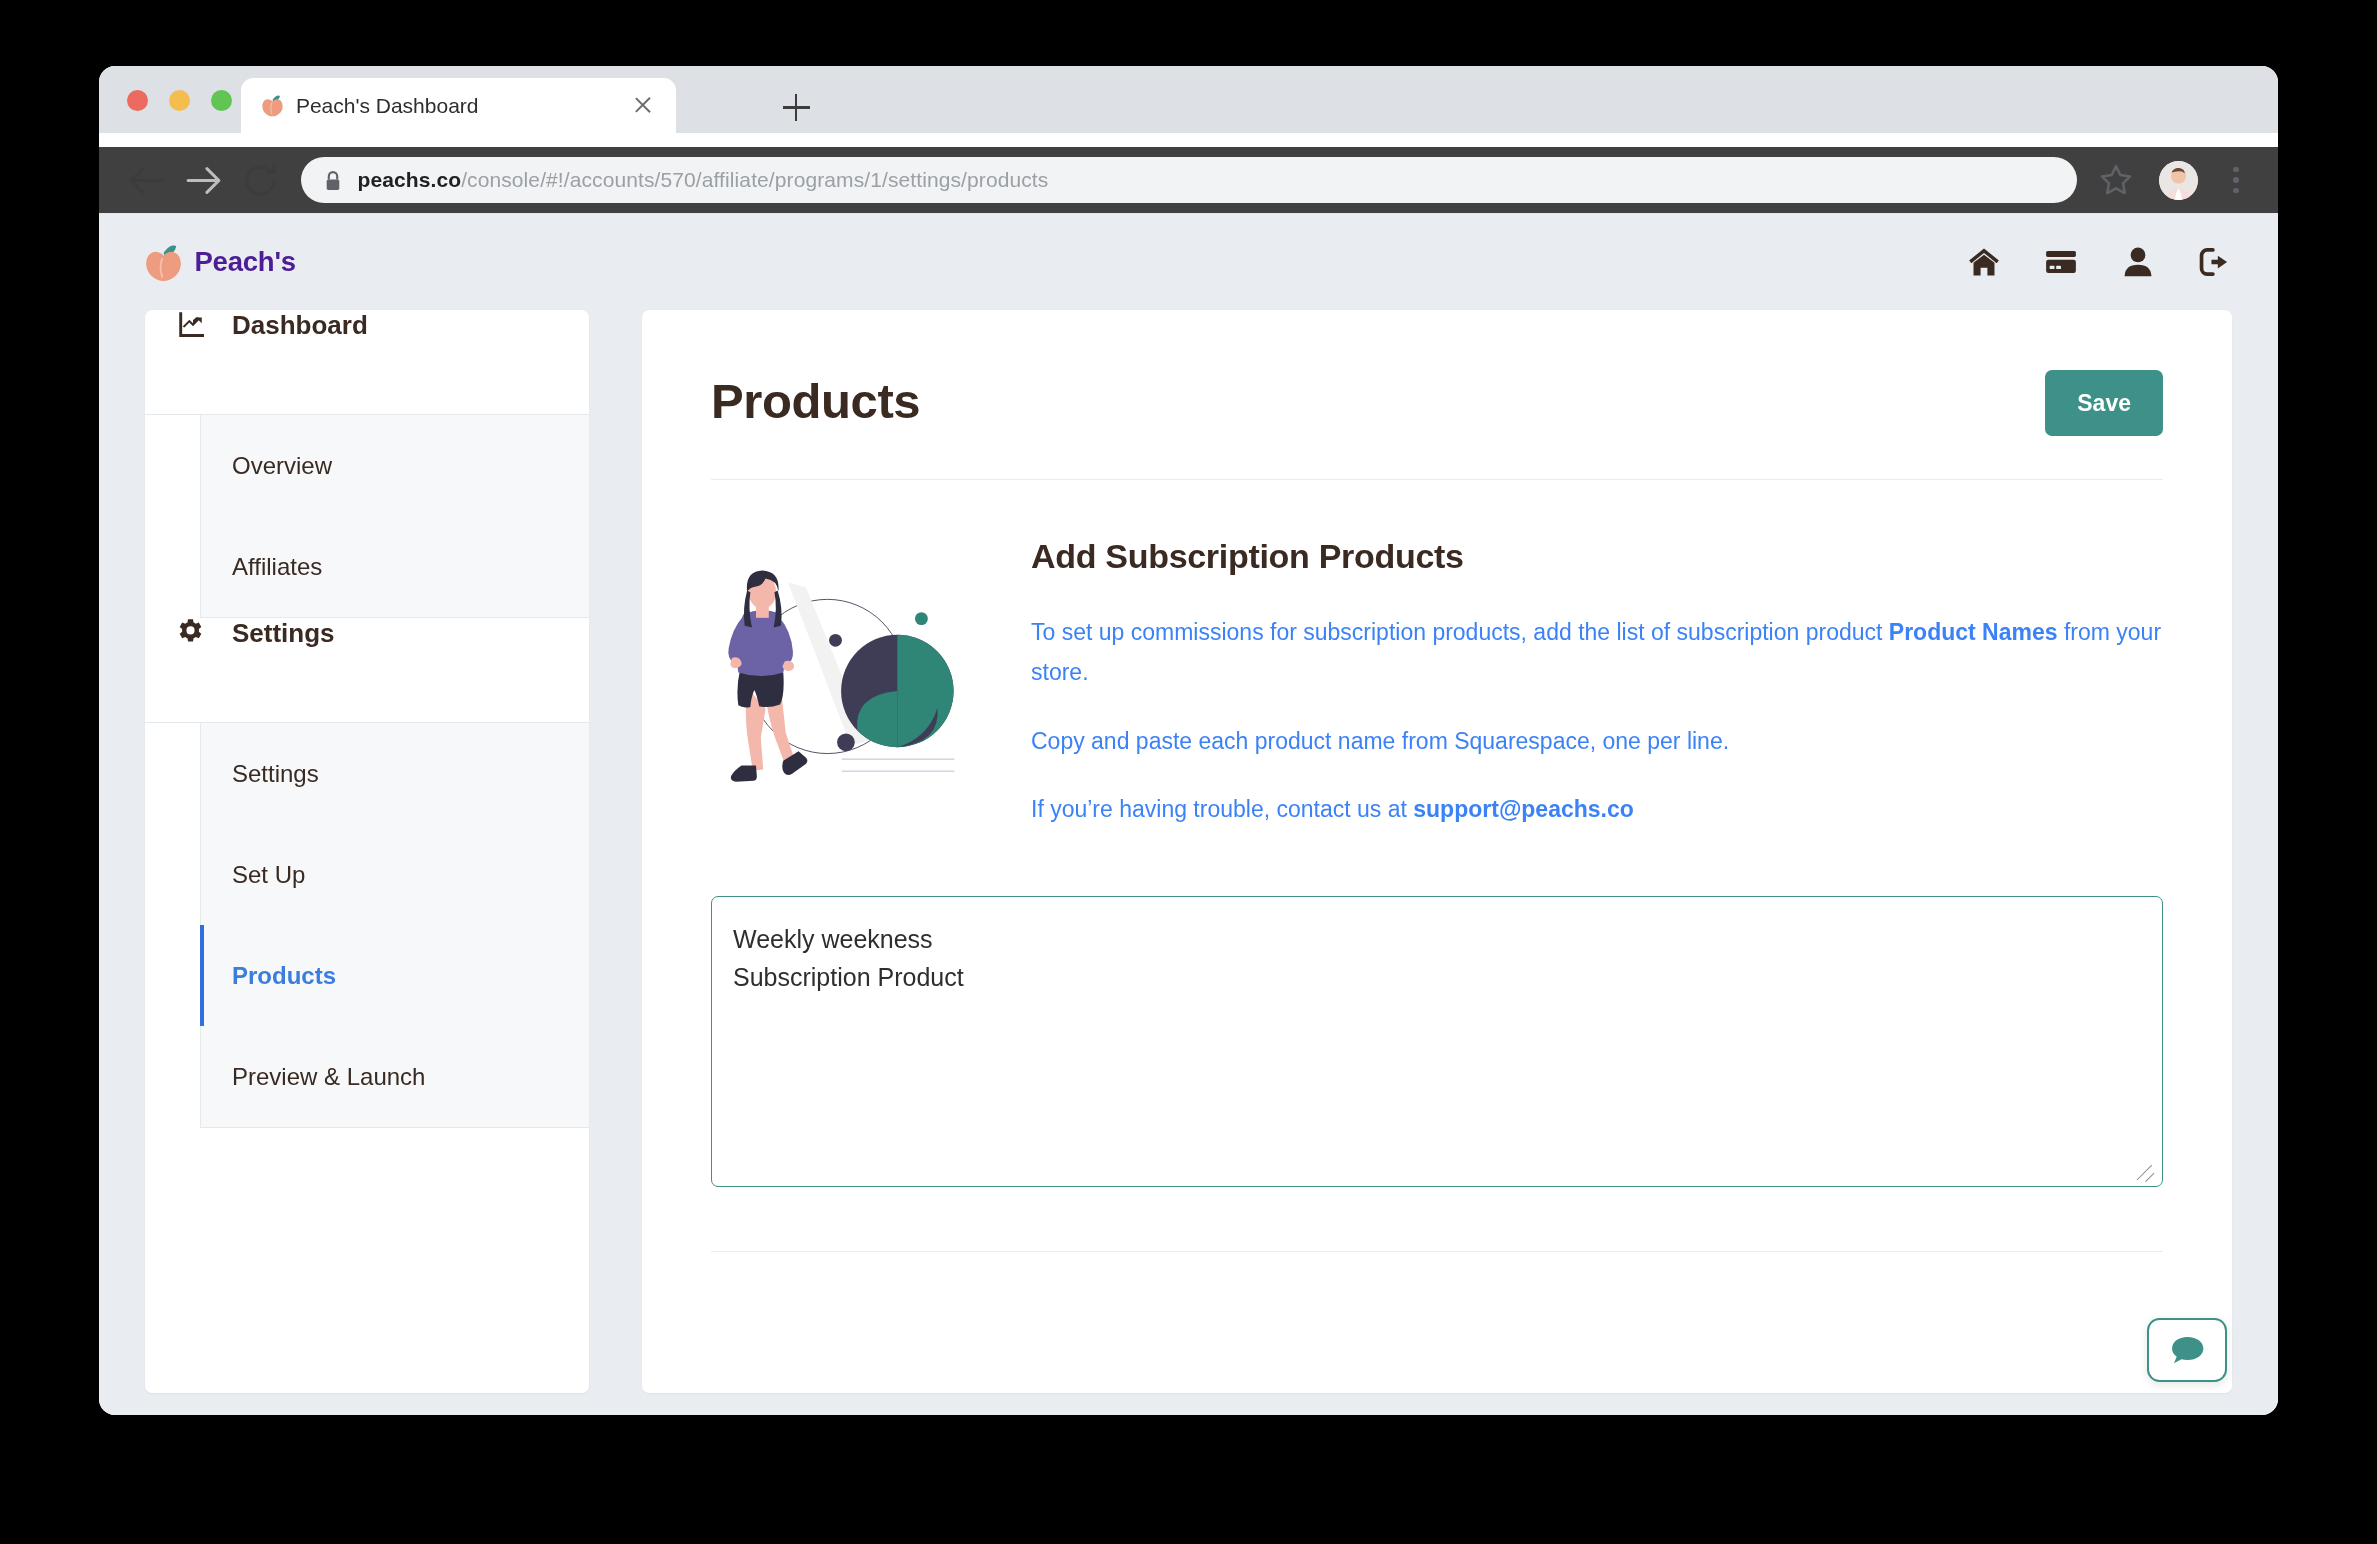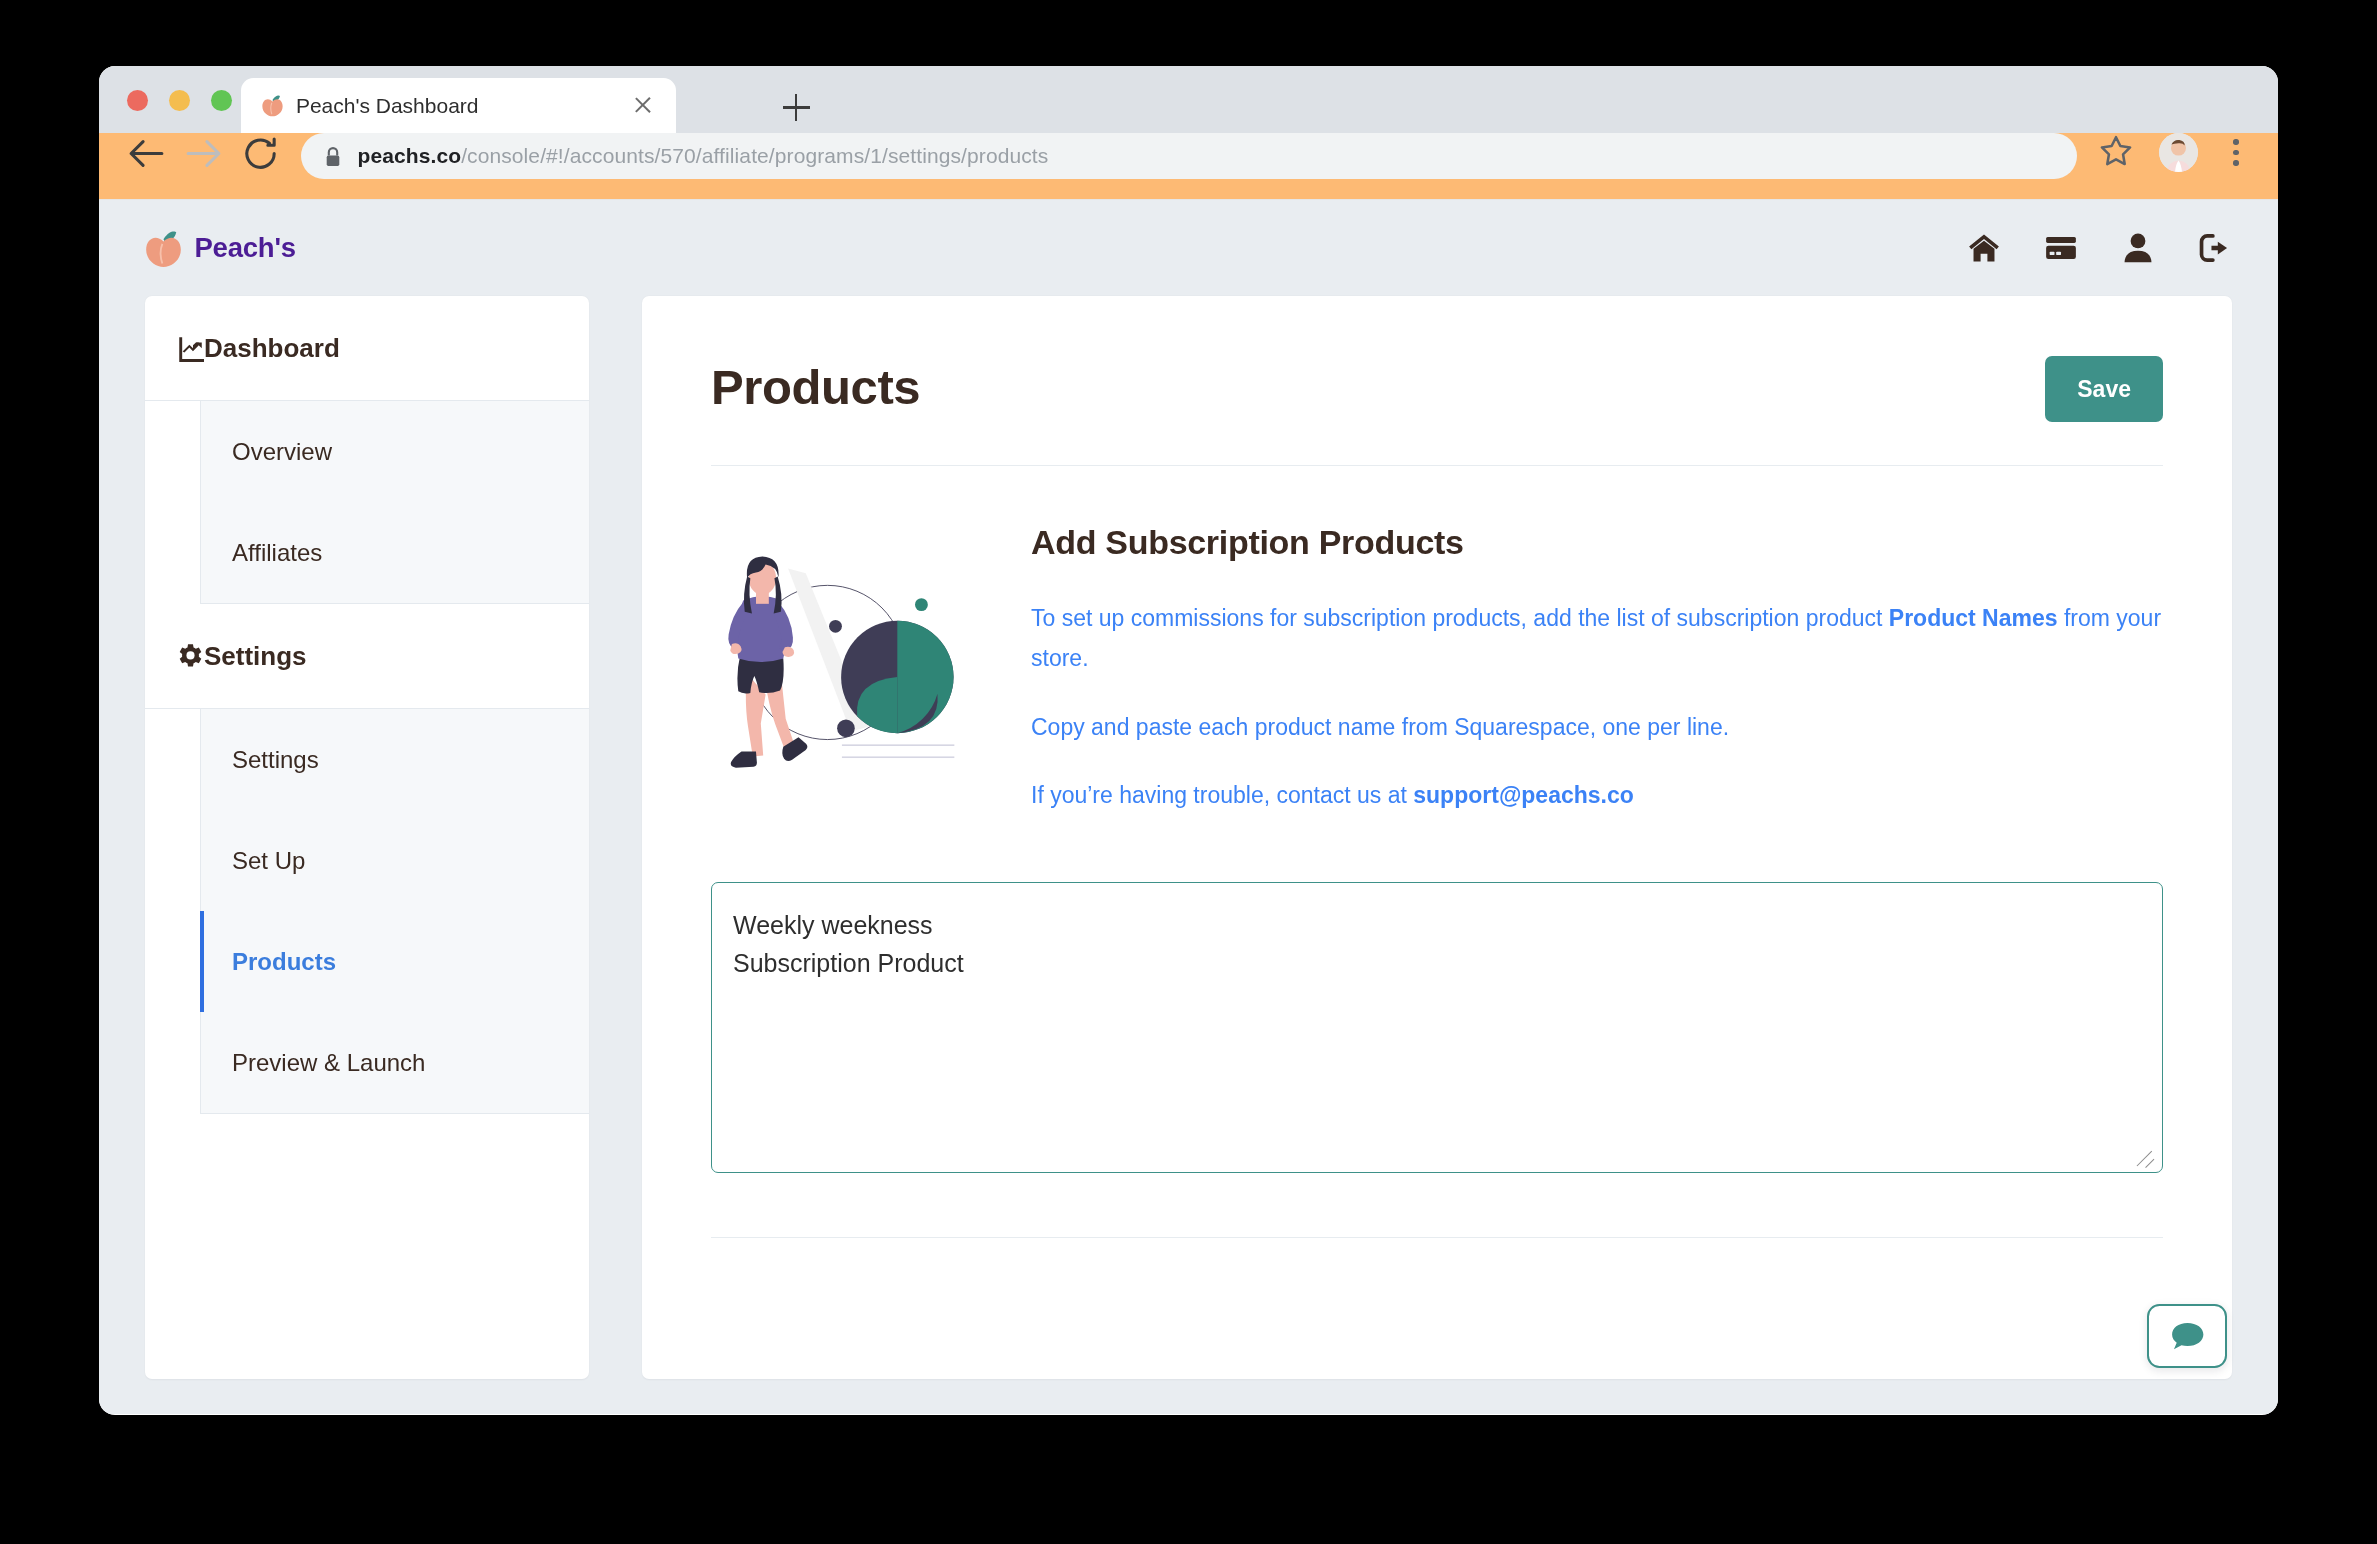--- a/index.html
+++ b/index.html
@@ -90,24 +90,25 @@
     position: absolute;
     background: #3c3c3c;
   }
   .tab-new::before { left: 0; top: 12.4px; width: 27px; height: 2.3px; }
   .tab-new::after { left: 12px; top: 0; width: 2.3px; height: 27px; }
 
   
   .toolbar {
     position: relative;
     height: 67px;
-    background: #fdba74;
-    display: flex;
-    align-items: flex-start;
+    background: #404040;
+    display: flex;
+    align-items: center;
     border-bottom: 1.3px solid #e6e6e6;
+    margin-top: 14px;
   }
   .nav-btn {
     width: 41px; height: 41px;
     margin-left: 16px;
     position: relative;
     flex: 0 0 41px;
   }
   .nav-btn:first-child { margin-left: 27px; }
   .nav-btn svg { width: 100%; height: 100%; display: block; }
 
@@ -188,22 +189,22 @@
     width: 444px;
     flex: 0 0 444px;
     background: #ffffff;
     border-radius: 7px;
     overflow: hidden;
     min-height: 1083px;
     box-shadow: 0 0.9px 1.8px rgba(16,24,40,0.05);
   }
   .nav-group-header {
     display: flex;
-    align-items: center;
-    gap: 0;
+    align-items: flex-start;
+    gap: 28px;
     padding: 0 32px;
     height: 105px;
     border-bottom: 1.3px solid #e4e9ee;
   }
   .nav-group-icon { width: 27px; height: 27px; flex: 0 0 27px; }
   .nav-group-icon svg { width: 100%; height: 100%; display: block; fill: #3a2a22; }
   .nav-group-label {
     font-size: 26px;
     font-weight: 700;
     color: #3a2a22;

